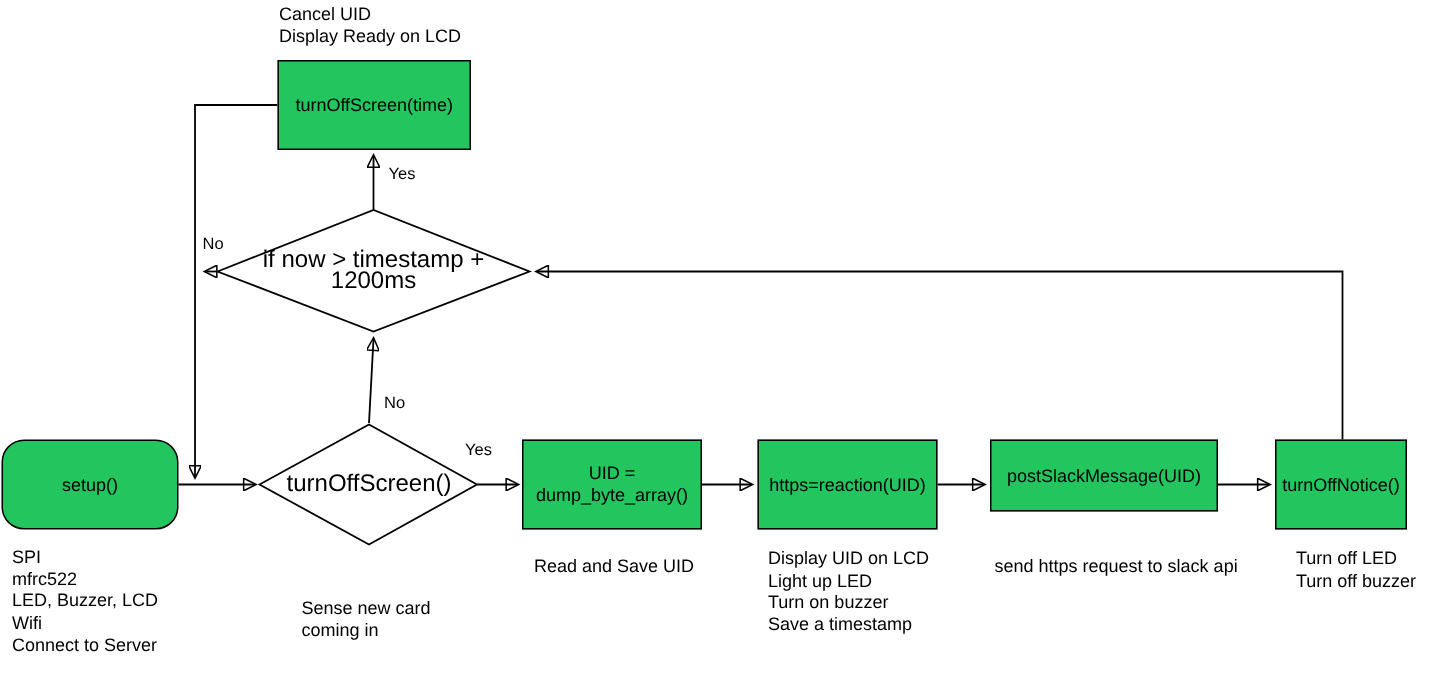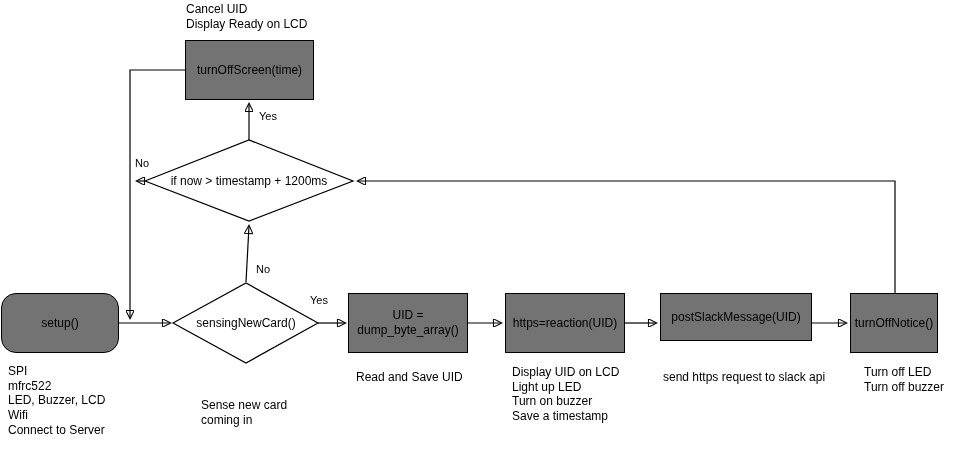--- a/index.html
+++ b/index.html
@@ -29,40 +29,40 @@
     fill: none;
   }
   .edges-layer polygon.diamond {
     fill: #ffffff;
     stroke: #000000;
     stroke-width: 1.2;
   }
   .node {
     position: absolute;
     box-sizing: border-box;
-    background: #737373;
+    background: #22c55e;
     border: 1.5px solid #000000;
     display: flex;
     align-items: center;
     justify-content: center;
     text-align: center;
     font-size: 12px;
     line-height: 15px;
     white-space: pre-line;
   }
   .node.rounded {
     border-radius: 15px;
   }
   .diamond-label {
     position: absolute;
     display: flex;
     align-items: center;
     justify-content: center;
     text-align: center;
-    font-size: 12px;
+    font-size: 16px;
     line-height: 14px;
     white-space: pre-line;
     background: transparent;
   }
   .note {
     position: absolute;
     font-size: 12px;
     line-height: 14.7px;
     white-space: pre-line;
   }
@@ -118,21 +118,21 @@
 dump_byte_array()</div>
 
   <div class="node" style="left:505px; top:293px; width:120px; height:60px;">https=reaction(UID)</div>
 
   <div class="node" style="left:660px; top:293px; width:152px; height:48px;">postSlackMessage(UID)</div>
 
   <div class="node" style="left:850px; top:293px; width:88px; height:60px;">turnOffNotice()</div>
 
   <div class="diamond-label" style="left:155px; top:161px; width:188px; height:40px;">if now &gt; timestamp + 1200ms</div>
 
-  <div class="diamond-label" style="left:181px; top:303px; width:130px; height:40px;">sensingNewCard()</div>
+  <div class="diamond-label" style="left:181px; top:303px; width:130px; height:40px;">turnOffScreen()</div>
 
   <div class="edge-label" style="left:258px; top:109px;">Yes</div>
 
   <div class="edge-label" style="left:134px; top:156px;">No</div>
 
   <div class="edge-label" style="left:255px; top:262px;">No</div>
 
   <div class="edge-label" style="left:309px; top:293px;">Yes</div>
 
   <div class="note" style="left:186px; top:2px;">Cancel UID

